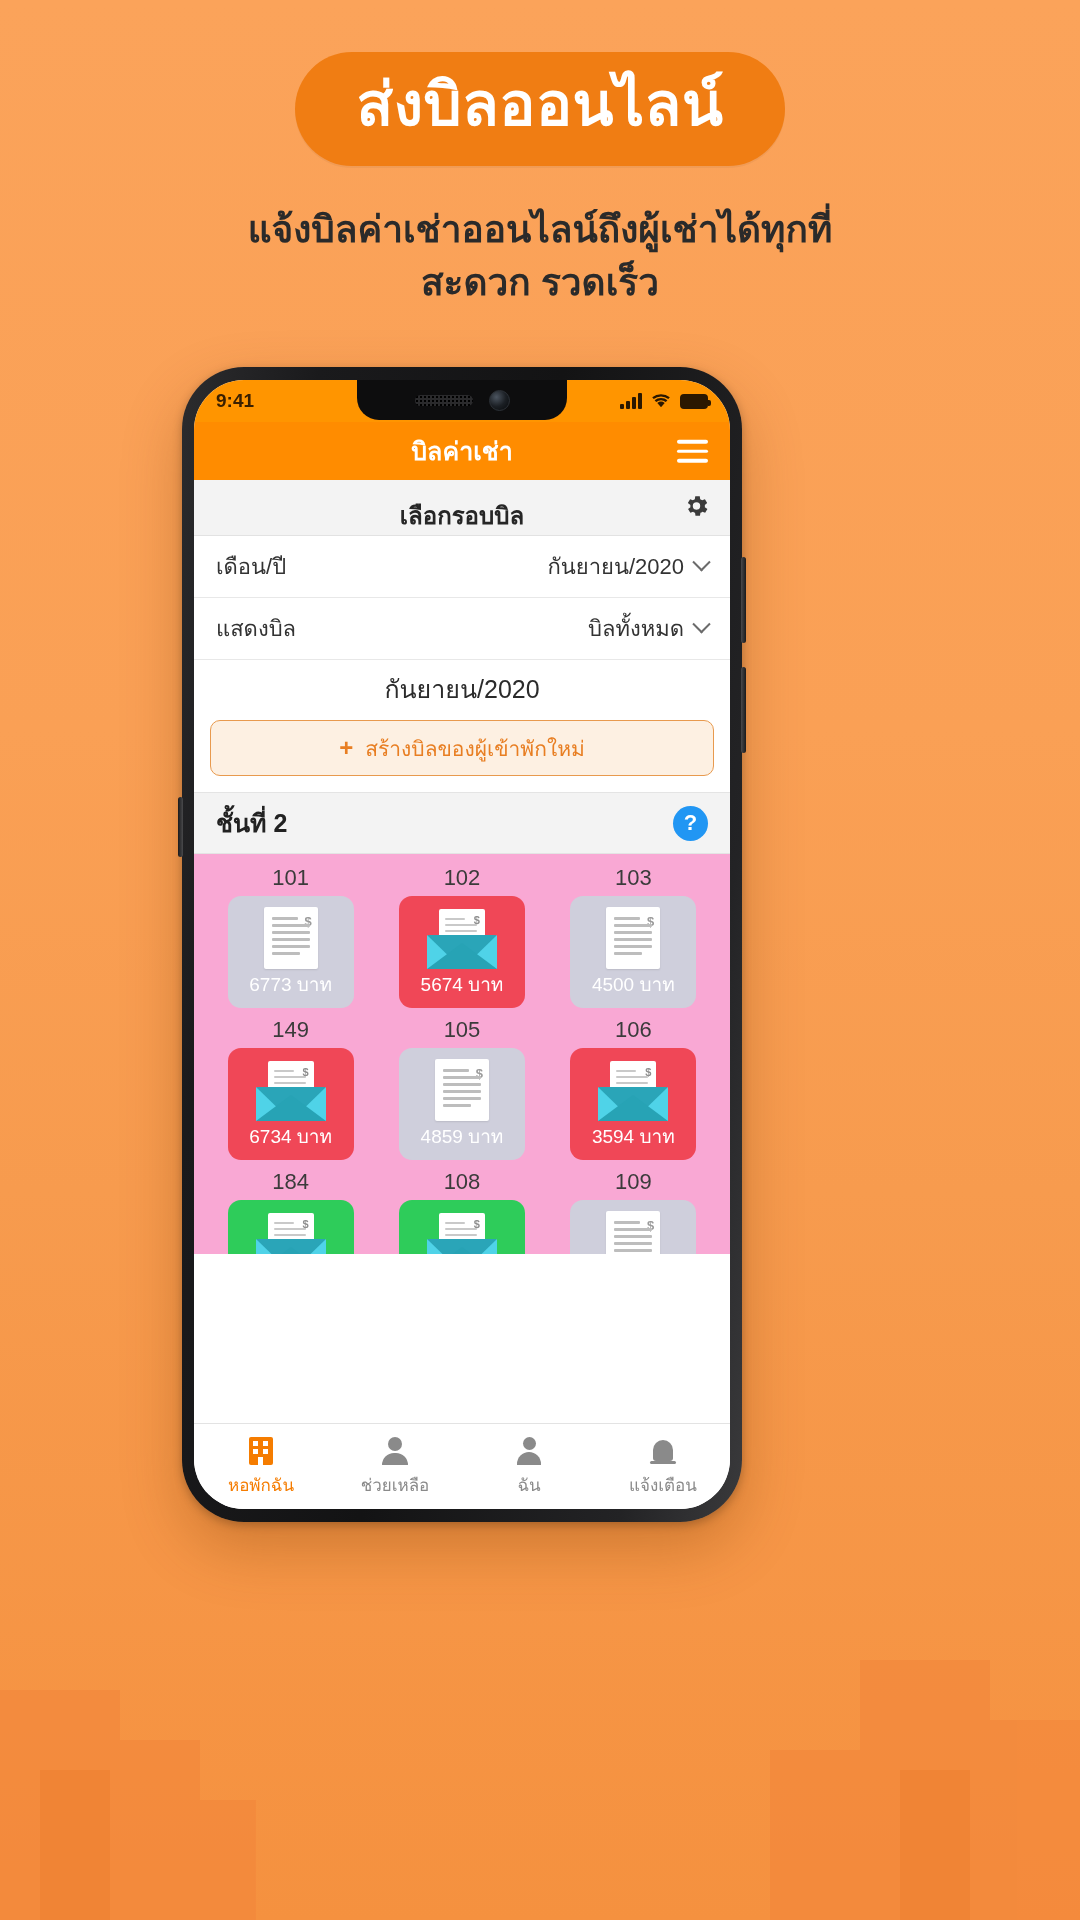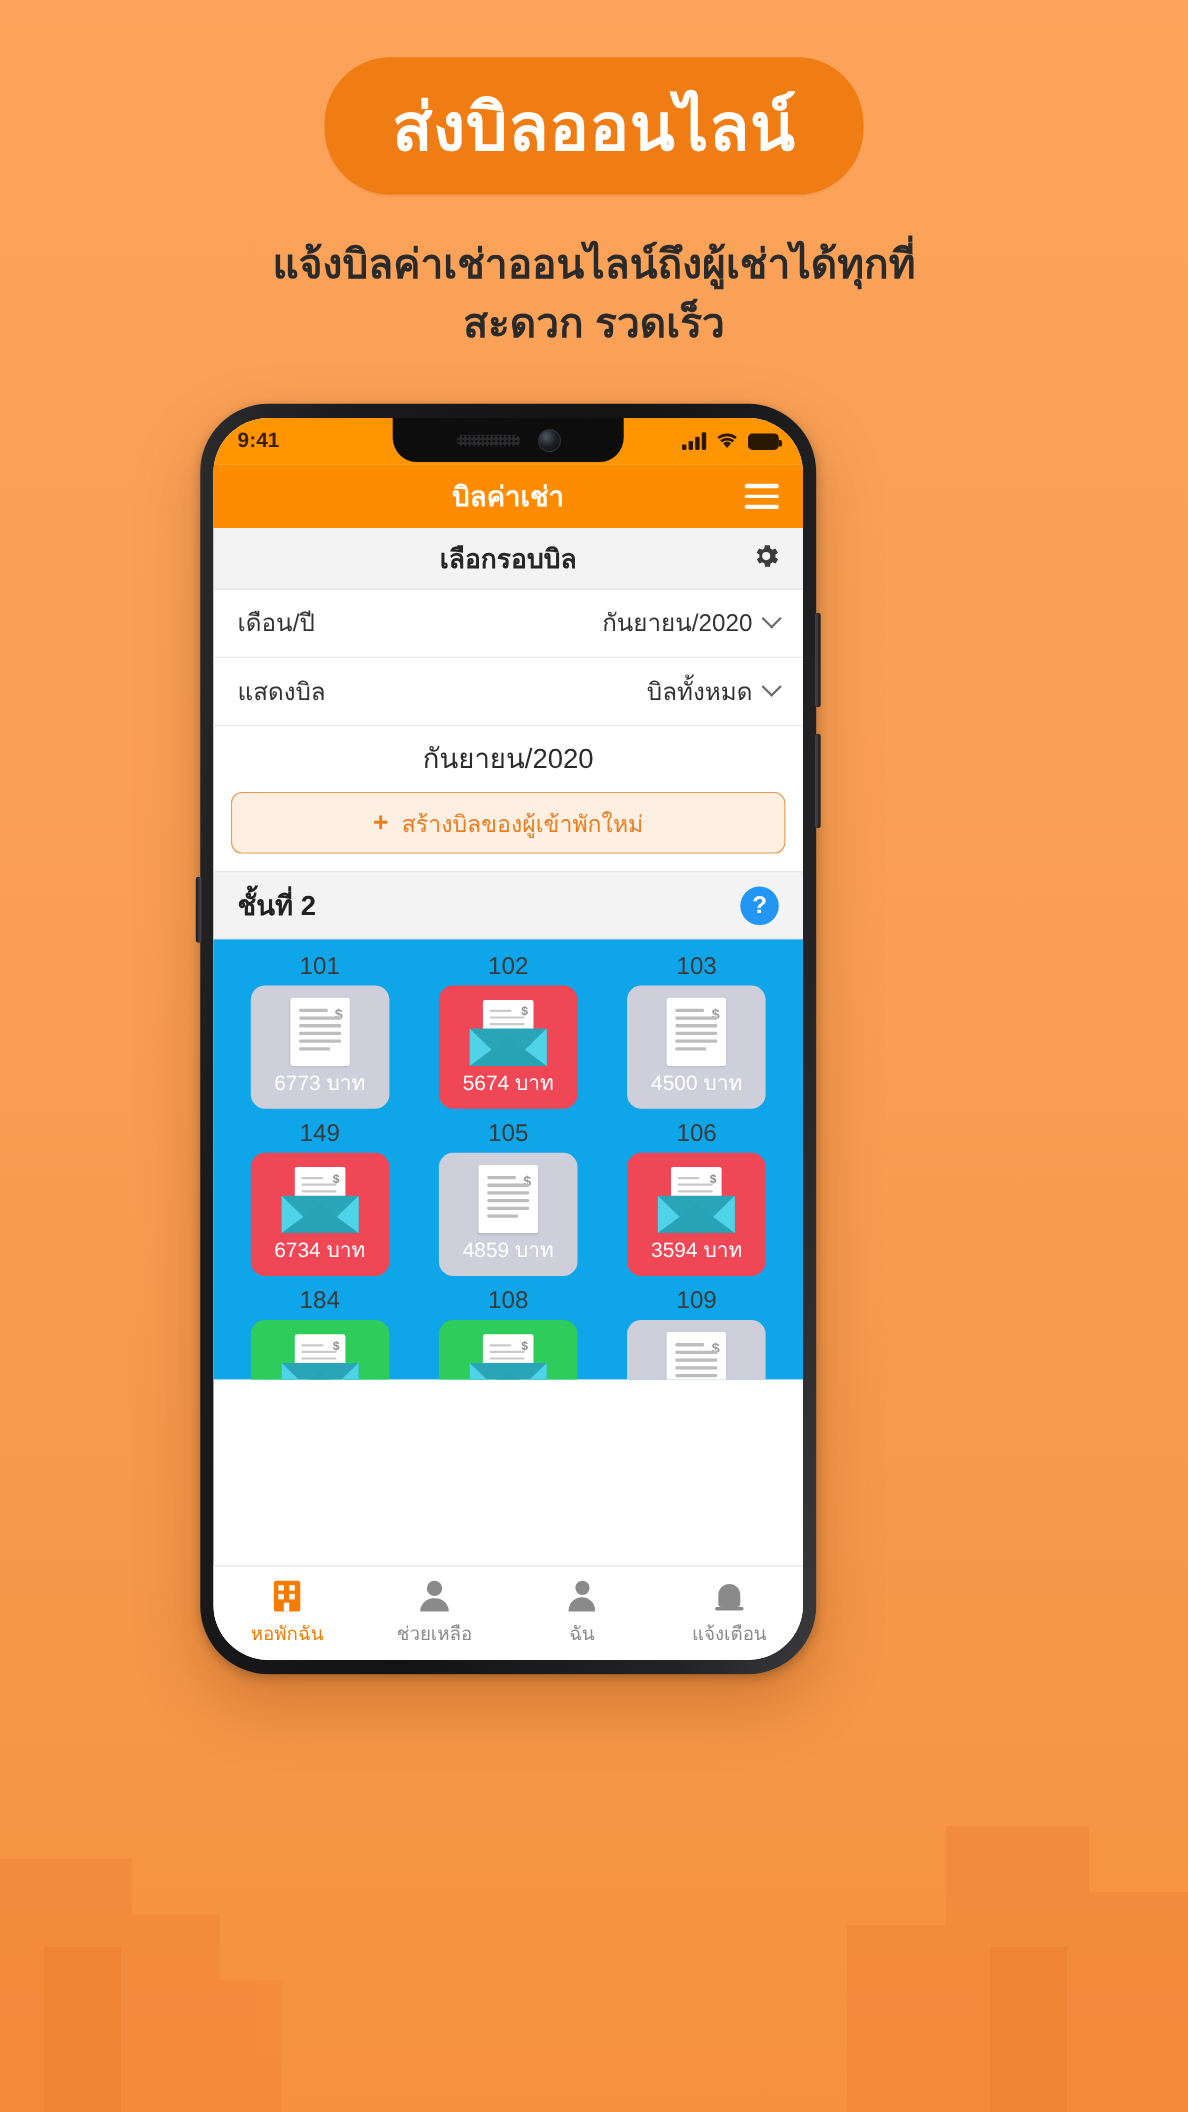--- a/index.html
+++ b/index.html
@@ -14,21 +14,21 @@
   }
 
   
   .skyline { position: absolute; left: 0; bottom: 0; width: 1080px; height: 620px; opacity: 1; }
 
   
   .promo { position: absolute; top: 0; left: 0; width: 1080px; text-align: center; }
   .promo-pill {
     display: inline-block;
     margin-top: 52px;
-    padding: 31px 62px 28px;
+    padding: 20px 62px 28px;
     background: #F07D13;
     border-radius: 60px;
     box-shadow: 0 2px 0 rgba(0,0,0,0.04);
   }
   .promo-pill-text {
     font-size: 60px; font-weight: bold; color: #FFFFFF; line-height: 1.1;
     letter-spacing: 0.5px;
   }
   .promo-sub {
     margin-top: 38px;
@@ -114,21 +114,21 @@
   .appbar-title { color: #fff; font-size: 25px; font-weight: bold; }
   .hamburger {
     position: absolute; right: 22px; top: 50%; transform: translateY(-50%);
     width: 31px; display: flex; flex-direction: column; gap: 6px; cursor: pointer;
   }
   .hamburger span { display:block; height: 3.5px; background:#fff; border-radius:2px; }
 
   
   .section-head {
     height: 56px; background: #F3F3F3; border-bottom: 1px solid #E2E2E2;
-    display: flex; align-items: center; justify-content: center; position: relative;
+    display: flex; align-items: flex-end; justify-content: center; position: relative;
   }
   .section-head-title { font-size: 24px; font-weight: bold; color: #262626; }
   .gear { position: absolute; right: 20px; top: 50%; transform: translateY(-50%); cursor:pointer; }
 
   
   .sel-row {
     height: 62px; background: #fff; border-bottom: 1px solid #E8E8E8;
     display: flex; align-items: center; justify-content: space-between;
     padding: 0 22px;
   }
@@ -160,21 +160,21 @@
     display: flex; align-items: center; justify-content: space-between; padding: 0 22px;
   }
   .floor-title { font-size: 25px; font-weight: bold; color: #222; }
   .help-badge {
     width: 35px; height: 35px; border-radius: 50%; background: #2196F3;
     color:#fff; font-size: 22px; font-weight: bold;
     display:flex; align-items:center; justify-content:center; cursor:pointer;
   }
 
   
-  .grid-scroll { background:#0ea5e9; height: 400px; overflow: hidden; padding: 4px 0 0; }
+  .grid-scroll { background:#f9a8d4; height: 400px; overflow: hidden; padding: 4px 0 0; }
   .grid {
     display: grid; grid-template-columns: repeat(3, 1fr);
     gap: 2px 6px; padding: 0 14px;
   }
   .cell { display: flex; flex-direction: column; align-items: center; }
   .room-no { font-size: 22px; color: #3b3b3b; margin: 7px 0 5px; }
   .card {
     width: 126px; height: 112px; border-radius: 13px;
     display: flex; flex-direction: column; align-items: center; justify-content: flex-start;
     padding-top: 9px; cursor: pointer; position: relative;

